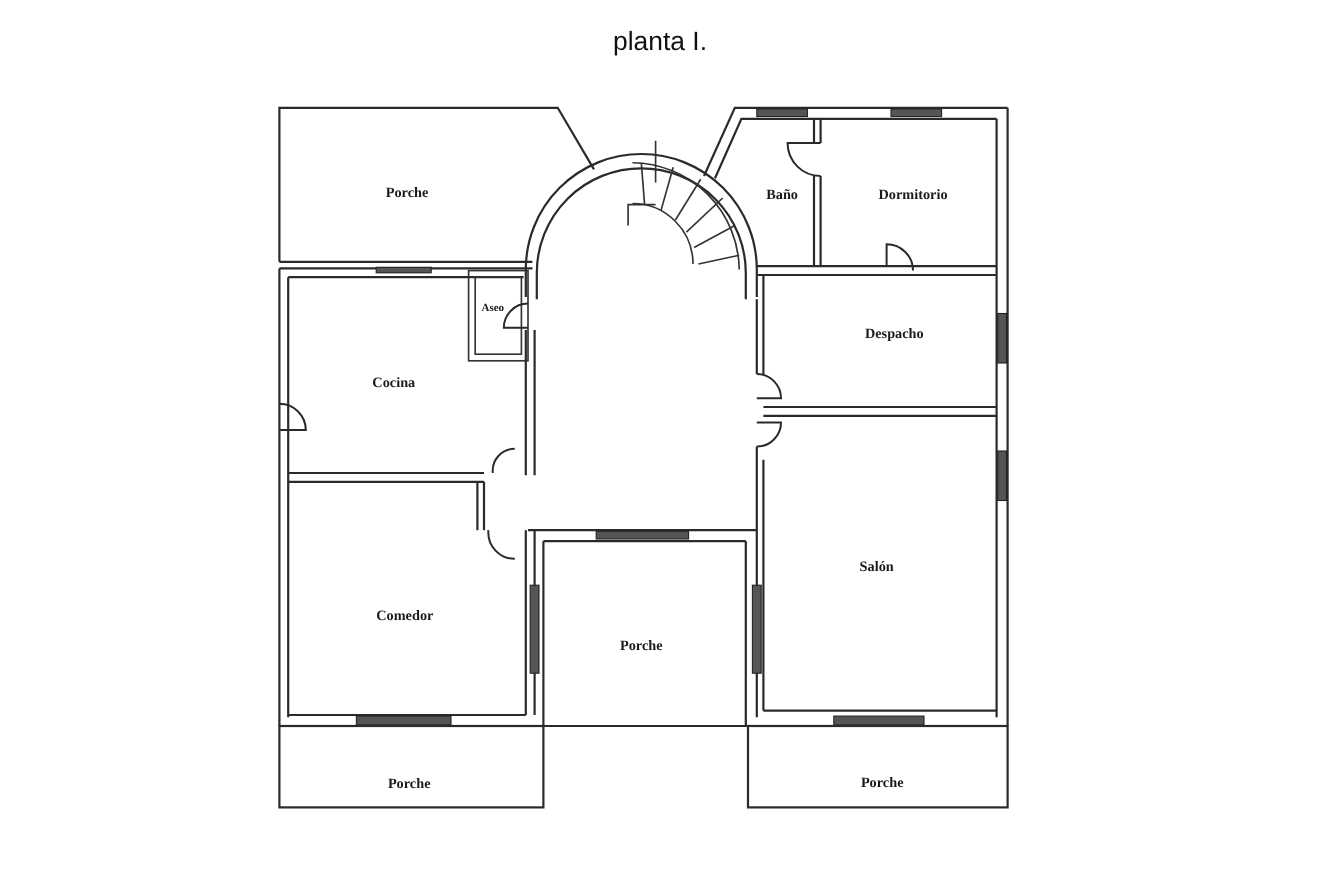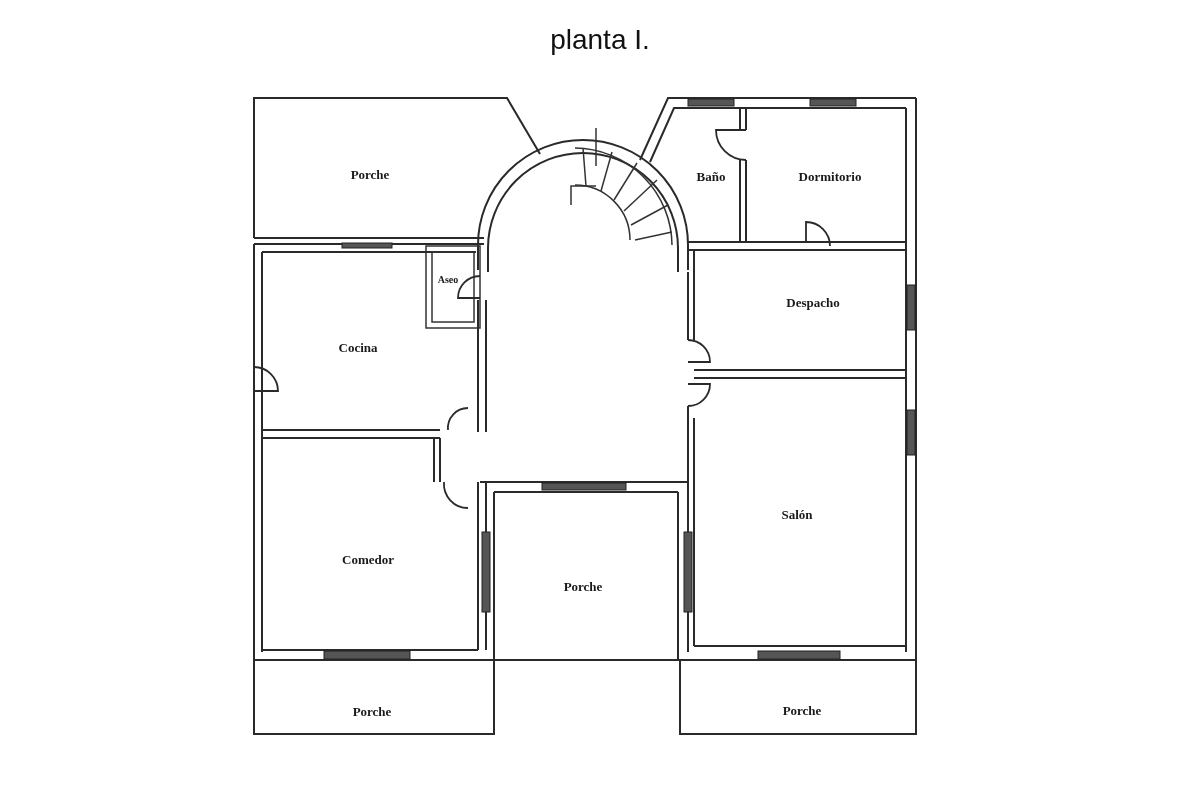--- a/index.html
+++ b/index.html
@@ -1,19 +1,19 @@
 <!DOCTYPE html>
 <html><head>
   <meta charset="utf-8">
   <style>
     html, body { margin: 0; padding: 0; background: #ffffff; }
     body { width: 1200px; height: 800px; position: relative; overflow: hidden; }
     .title {
       position: absolute; left: 0; top: 24px; width: 1200px; text-align: center;
-      font-family: "Liberation Sans", sans-serif; font-size: 28px; color: #111;
+      font-family: "Liberation Sans", sans-serif; font-size: 24px; color: #111;
     }
     svg.plan { position: absolute; left: 0; top: 0; width: 1200px; height: 800px; }
     .wall { fill: none; stroke: #2a2a2a; stroke-width: 2; }
     .thin { fill: none; stroke: #333; stroke-width: 1.5; }
     .win { fill: #555; stroke: #222; stroke-width: 1; }
     .door { fill: none; stroke: #2a2a2a; stroke-width: 1.8; }
     .lbl { font-family: "Liberation Serif", serif; font-size: 13px; fill: #1a1a1a; font-weight: bold; }
   </style>
 </head>
 <body>

